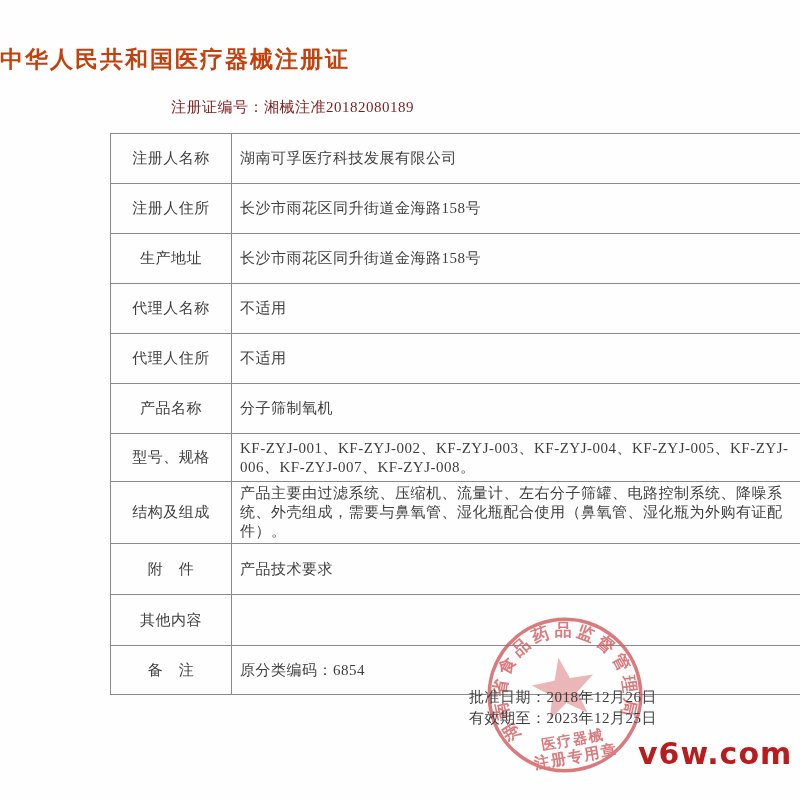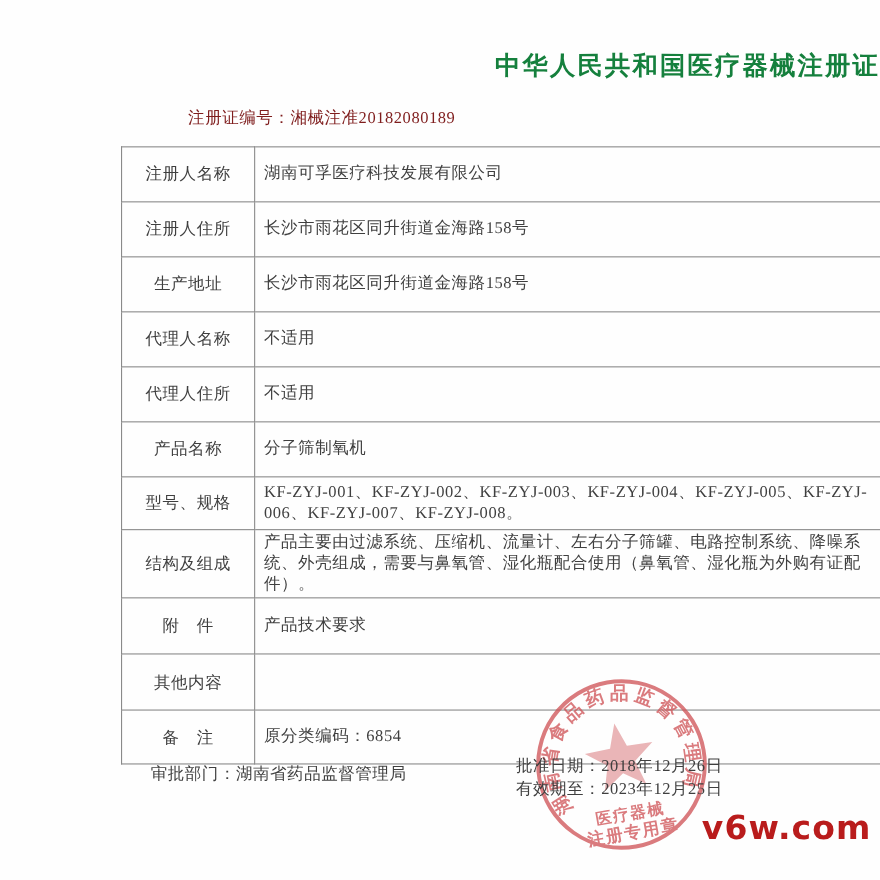--- a/index.html
+++ b/index.html
@@ -12,25 +12,25 @@
   .page {
     position: relative;
     width: 800px; height: 800px;
     background: #fefefe;
     overflow: hidden;
   }
   .title {
     position: absolute;
     left: 0; top: 44px; width: 800px;
     margin: 0;
-    text-align: right;
+    text-align: left;
     font-size: 23px;
     font-weight: 600;
     letter-spacing: 2px;
-    color: #15803d;
+    color: #c2410c;
   }
   .cert-line {
     position: absolute;
     left: 171px; top: 98px;
     font-size: 15px;
     font-weight: 500;
     letter-spacing: 0.5px;
     color: #7f1d1d;
   }
   table.cert {
@@ -150,21 +150,20 @@
         <td class="lbl">其他内容</td>
         <td class="val"></td>
       </tr>
       <tr class="rh-f">
         <td class="lbl">备　注</td>
         <td class="val">原分类编码：6854</td>
       </tr>
     </tbody>
   </table>
 
-  <div class="dept">审批部门：湖南省药品监督管理局</div>
 
   <div class="dates">
     <div>批准日期：2018年12月26日</div>
     <div>有效期至：2023年12月25日</div>
   </div>
 
   <svg class="stamp" viewBox="0 0 170 170" aria-hidden="true">
     <g transform="rotate(-10 85 85)" opacity="0.78">
       <circle cx="85" cy="85" r="74" fill="none" stroke-width="3.5" stroke="#d0565a"></circle>
       <path id="stampArc" d="M 37.5 118.3 A 58 58 0 1 1 132.5 118.3" fill="none"></path>

